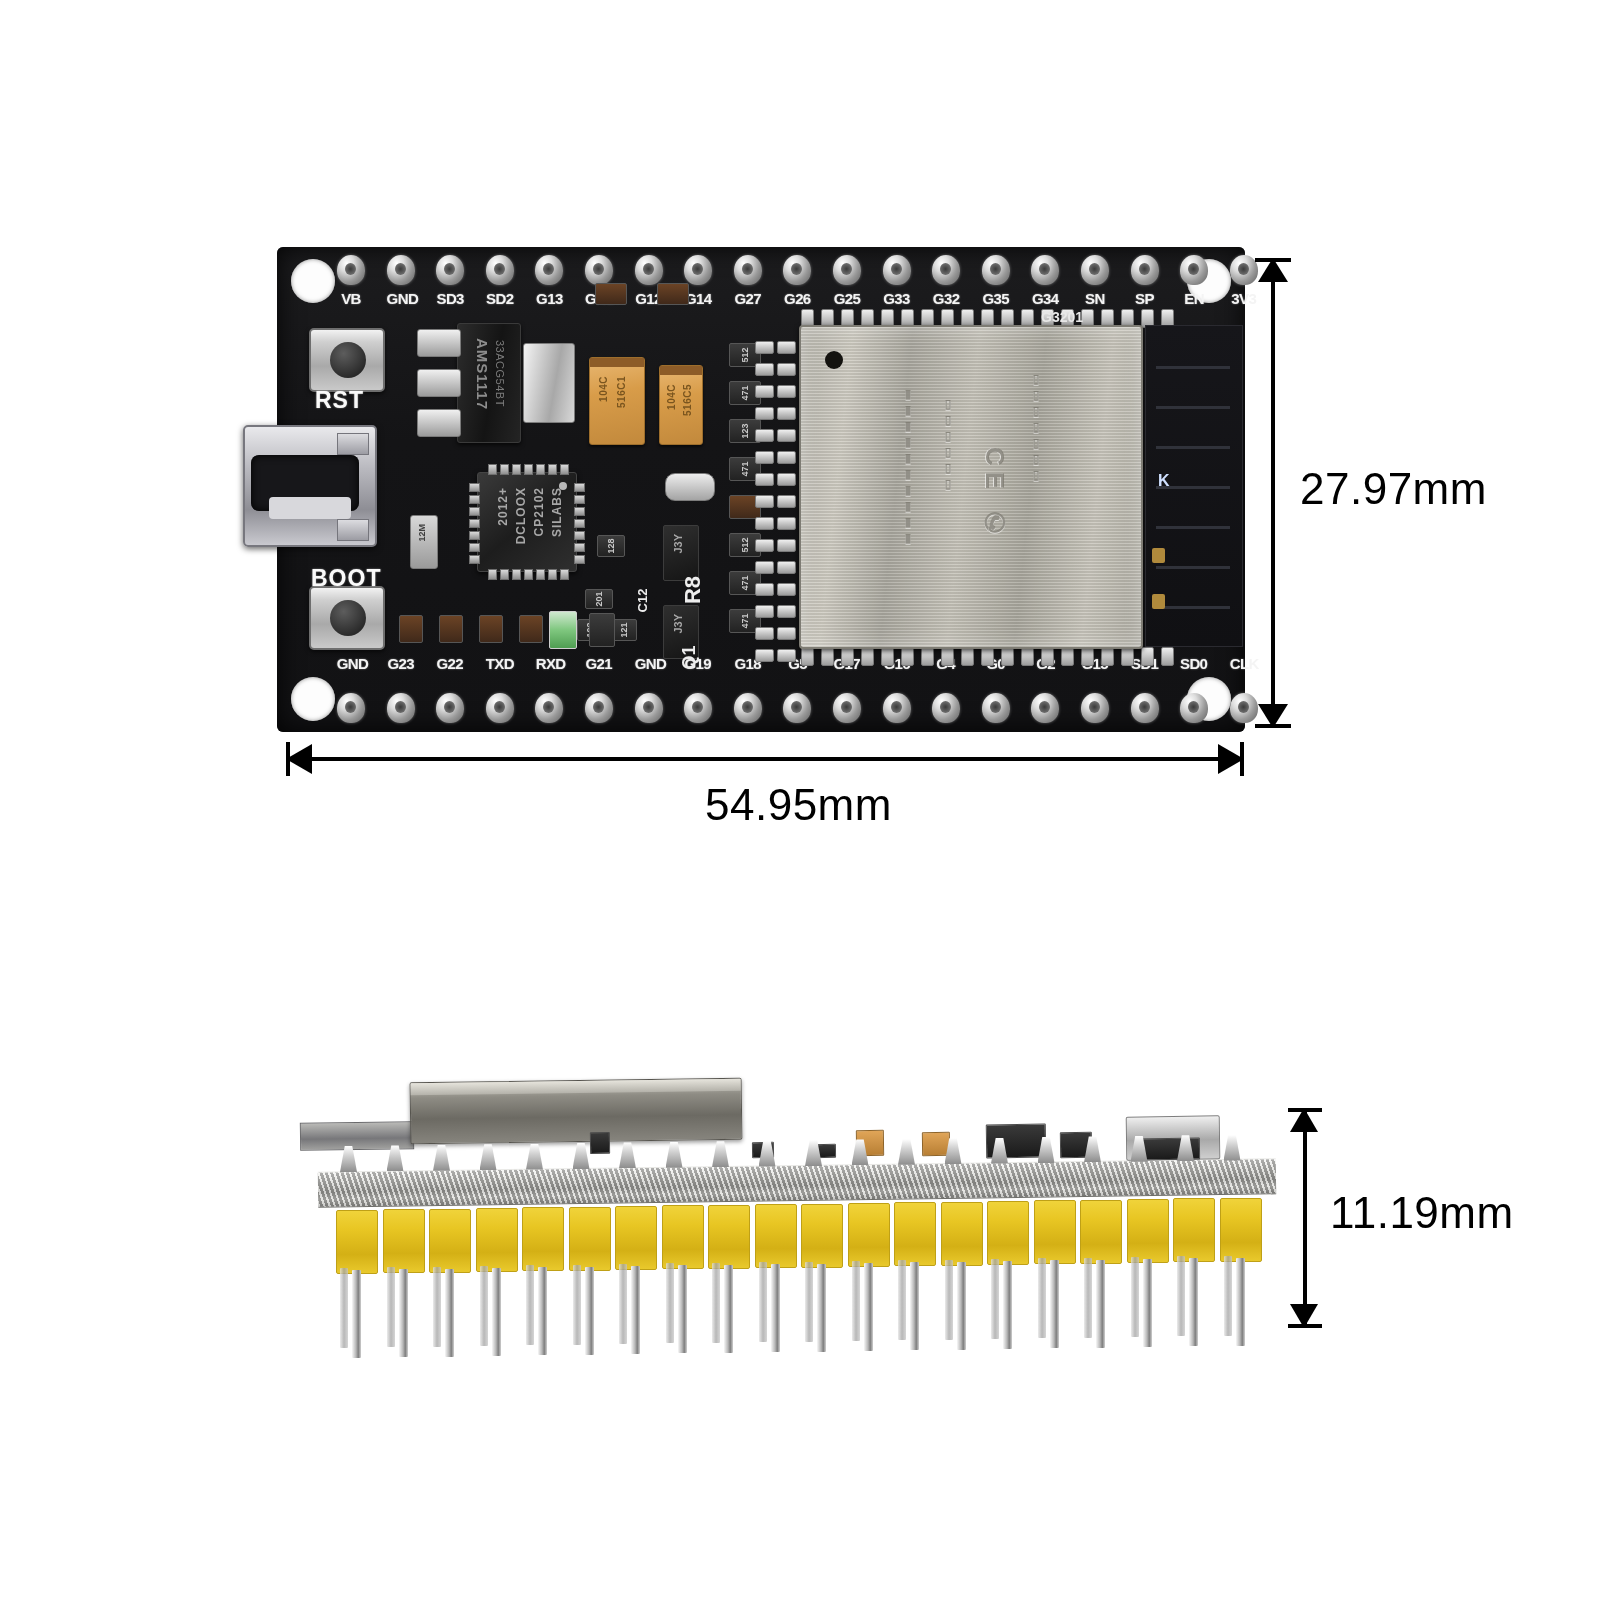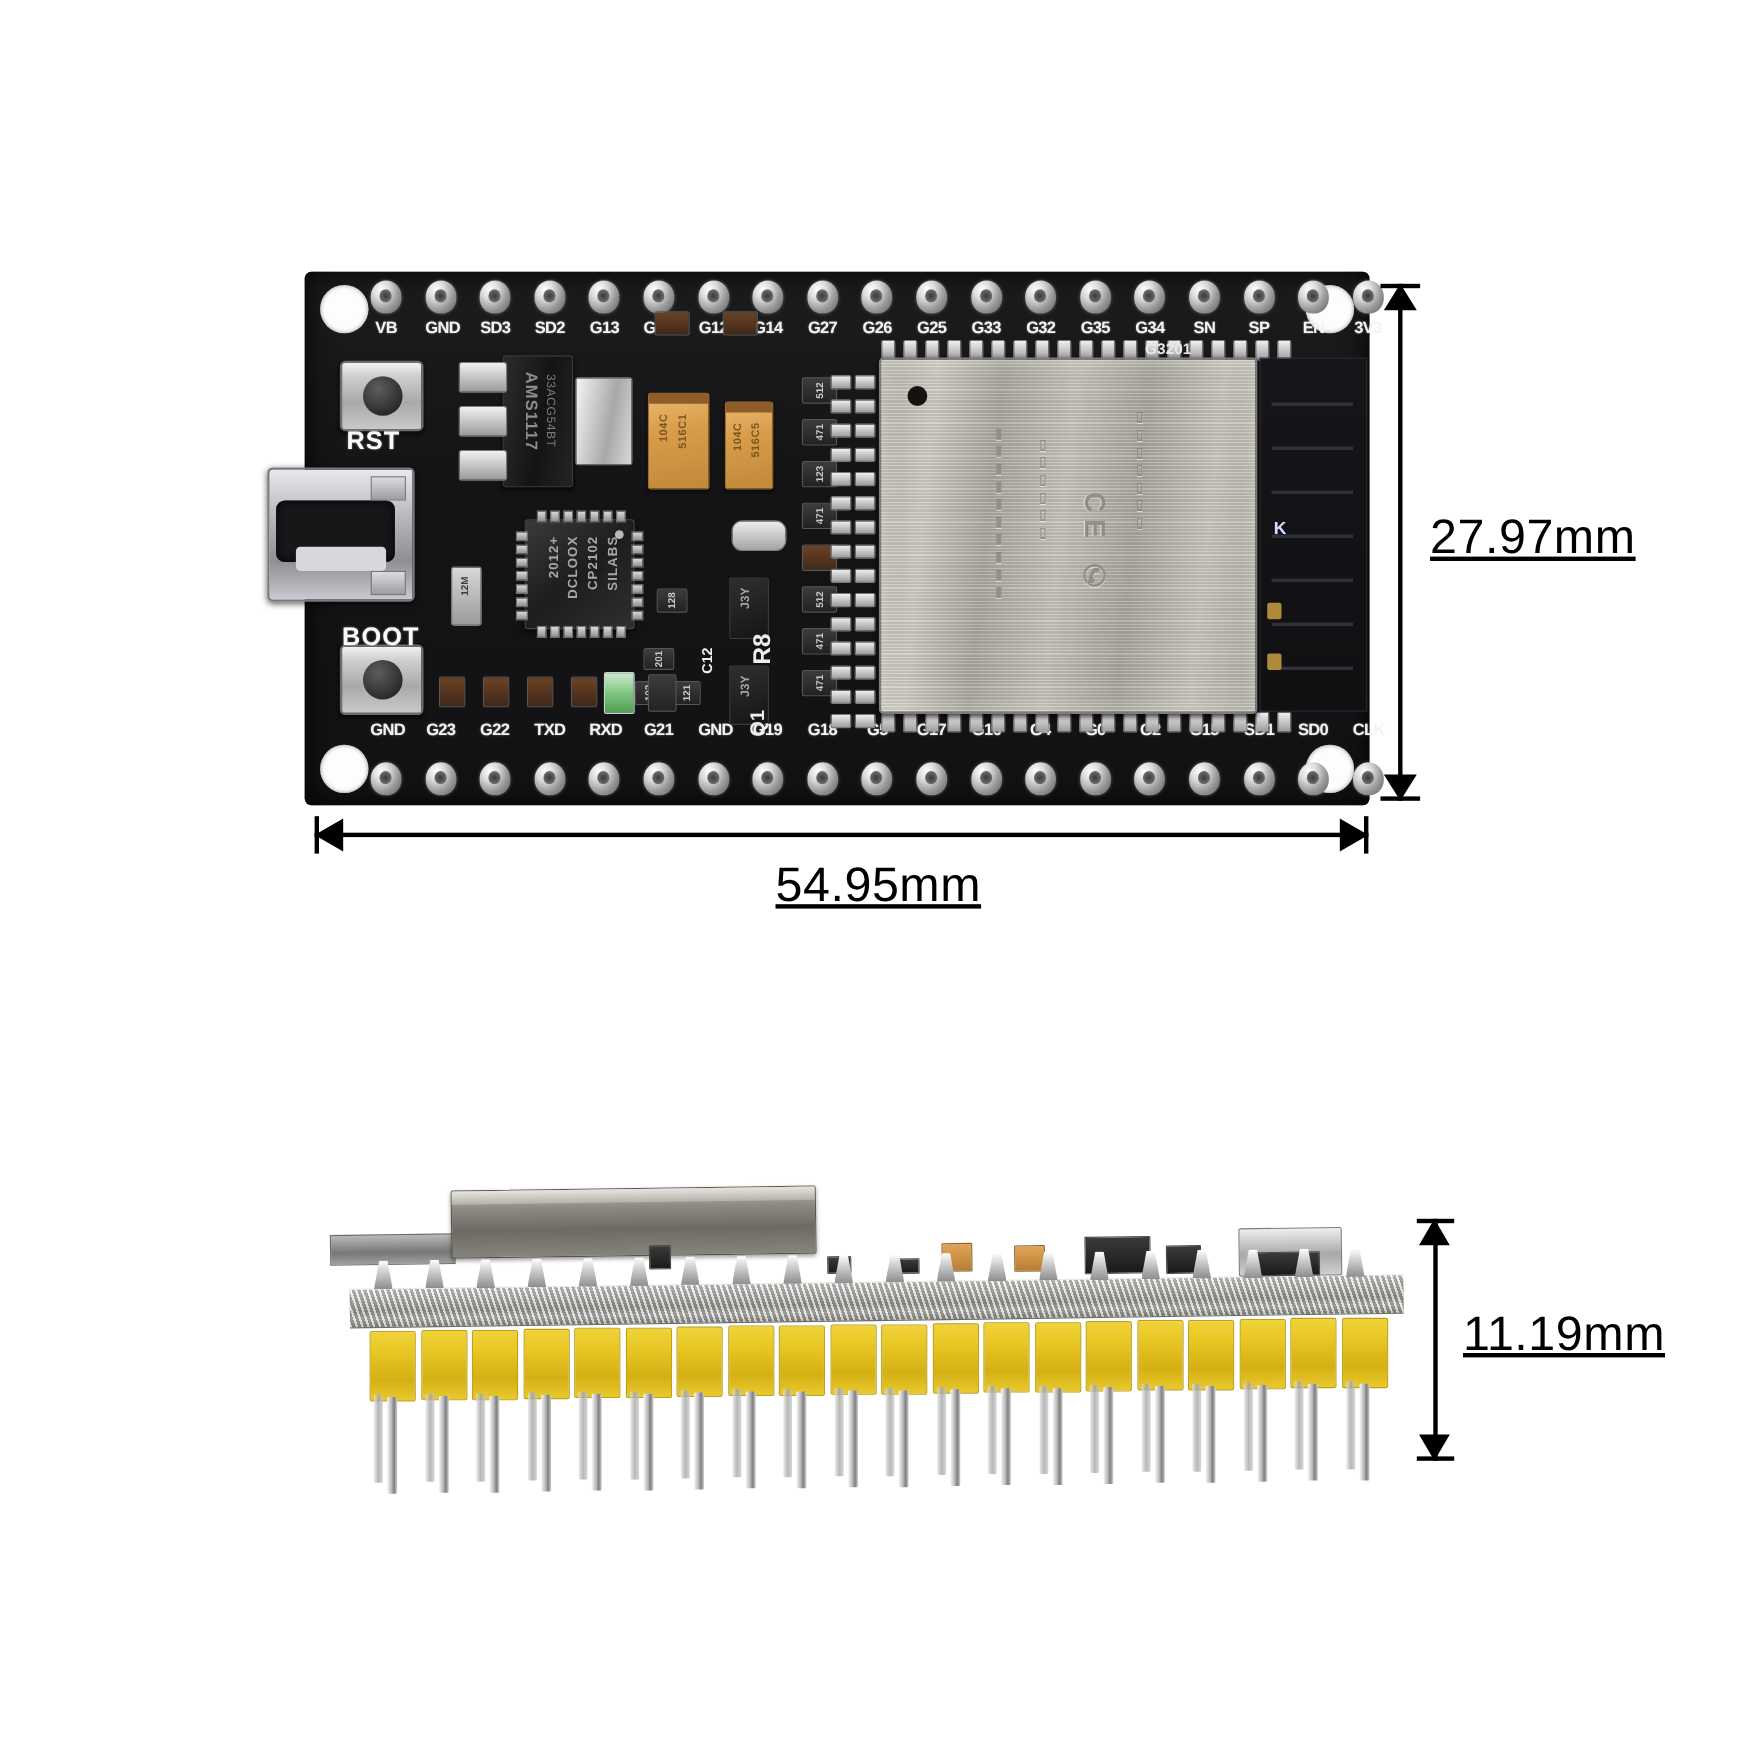--- a/index.html
+++ b/index.html
@@ -1,20 +1,20 @@
 <!DOCTYPE html>
 <html><head>
 <meta charset="utf-8">
 <style>
   html,body{margin:0;padding:0;background:#fff;}
   body{width:1600px;height:1600px;font-family:"Liberation Sans",sans-serif;position:relative;overflow:hidden;}
   .stage{position:absolute;inset:0;}
 
   
-  .dim-label{position:absolute;font-family:"Liberation Sans",sans-serif;color:#000;white-space:nowrap;text-decoration:underline;}
+  .dim-label{position:absolute;font-family:"Liberation Sans",sans-serif;color:#000;white-space:nowrap;}
   #dim-height-label{left:1300px;top:464px;font-size:44px;letter-spacing:.5px;}
   #dim-width-label{left:705px;top:780px;font-size:44px;letter-spacing:.5px;}
   #dim-thick-label{left:1330px;top:1188px;font-size:44px;letter-spacing:.5px;}
 
   
   .dimline{position:absolute;background:#000;}
   #dim-v-line{left:1271px;top:258px;width:4px;height:470px;}
   #dim-v-tick-top{left:1255px;top:258px;width:36px;height:4px;}
   #dim-v-tick-bot{left:1255px;top:724px;width:36px;height:4px;}
   #dim-h-line{left:286px;top:757px;width:958px;height:4px;}

